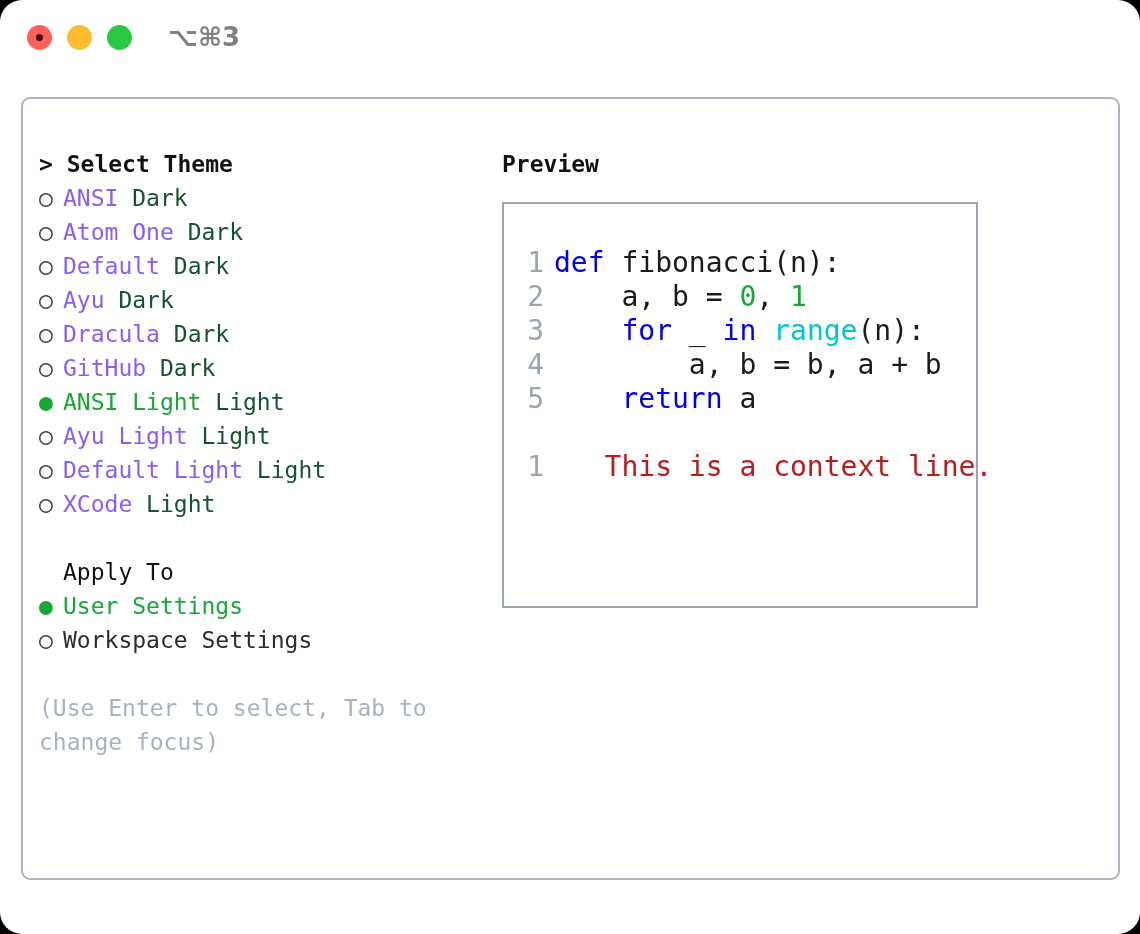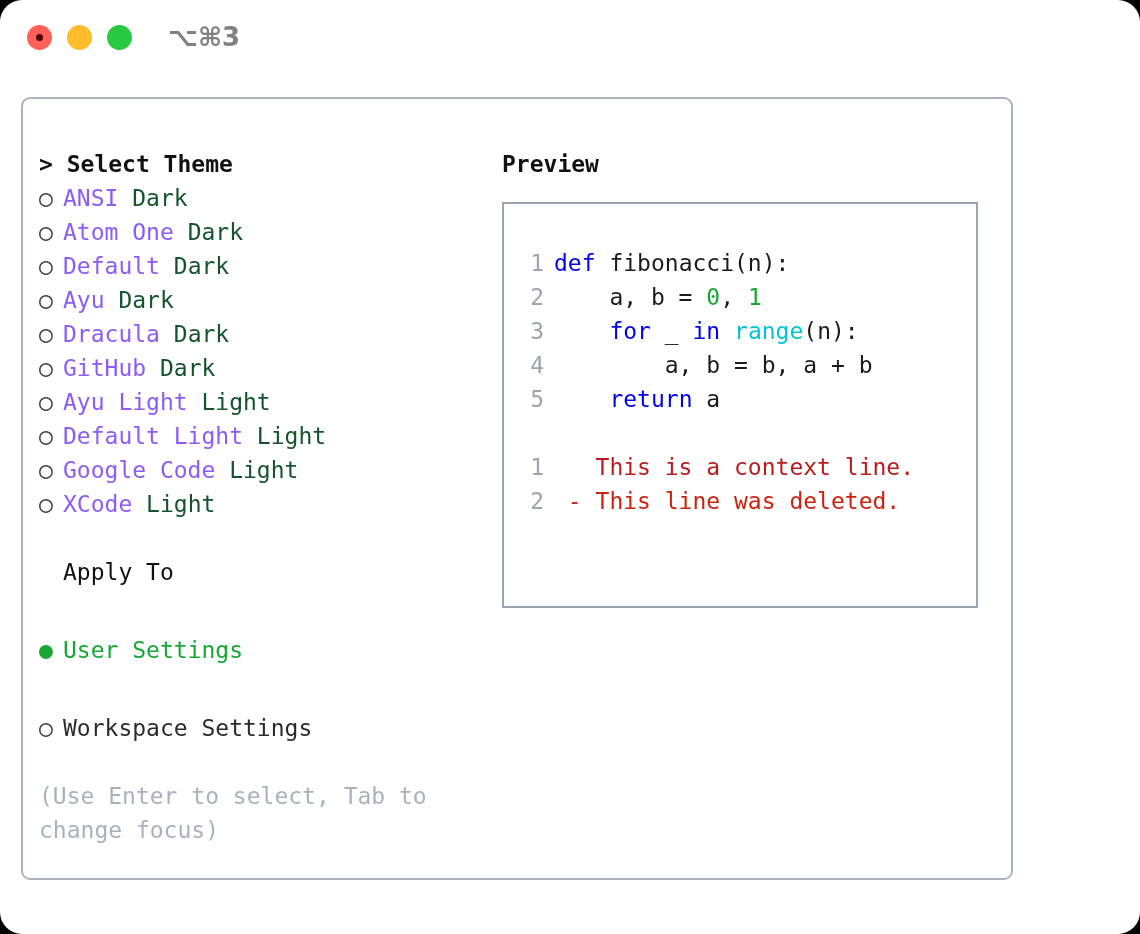--- a/index.html
+++ b/index.html
@@ -69,21 +69,21 @@
     color: #808080;
     letter-spacing: 0px;
     font-family: "DejaVu Sans", "Liberation Sans", sans-serif;
   }
 
   
   .panel {
     position: absolute;
     left: 21px;
     top: 97px;
-    width: 992px;
+    width: 1099px;
     height: 783px;
     border: 2px solid #aab3bf;
     border-radius: 9px;
     box-sizing: border-box;
     background: #ffffff;
   }
 
   
   .left-col {
     position: absolute;
@@ -121,21 +121,20 @@
     line-height: 34px;
     color: #111111;
     white-space: pre;
     padding-left: 24px;
   }
   .apply-row {
     font-size: 23px;
     line-height: 34px;
     color: #2b2b2b;
     white-space: pre;
-    margin-top: 44px;
   }
   .apply-row .bullet {
     display: inline-block;
     width: 24px;
     color: #3b4148;
   }
   .apply-row.selected .bullet,
   .apply-row.selected .alabel { color: #17a734; }
 
   .hint {
@@ -169,21 +168,21 @@
     background: #ffffff;
     position: relative;
   }
   .code-area {
     position: absolute;
     left: 14px;
     top: 42px;
     right: 6px;
   }
   .code-line {
-    font-size: 23px;
+    font-size: 28px;
     line-height: 34px;
     white-space: pre;
     color: #1b1b1b;
   }
   .lineno {
     display: inline-block;
     width: 26px;
     text-align: right;
     color: #9aa5b1;
     margin-right: 10px;
@@ -216,23 +215,23 @@
 
     <div class="left-col">
       <div class="list-header">&gt; Select Theme</div>
       <div id="theme-list">
           <div class="theme-row"><span class="bullet">○</span><span class="tname">ANSI</span><span class="tmode"> Dark</span></div>
           <div class="theme-row"><span class="bullet">○</span><span class="tname">Atom One</span><span class="tmode"> Dark</span></div>
           <div class="theme-row"><span class="bullet">○</span><span class="tname">Default</span><span class="tmode"> Dark</span></div>
           <div class="theme-row"><span class="bullet">○</span><span class="tname">Ayu</span><span class="tmode"> Dark</span></div>
           <div class="theme-row"><span class="bullet">○</span><span class="tname">Dracula</span><span class="tmode"> Dark</span></div>
           <div class="theme-row"><span class="bullet">○</span><span class="tname">GitHub</span><span class="tmode"> Dark</span></div>
+          <div class="theme-row selected"><span class="bullet">●</span><span class="tname">ANSI Light</span><span class="tmode"> Light</span></div>
           <div class="theme-row"><span class="bullet">○</span><span class="tname">Ayu Light</span><span class="tmode"> Light</span></div>
           <div class="theme-row"><span class="bullet">○</span><span class="tname">Default Light</span><span class="tmode"> Light</span></div>
-          <div class="theme-row"><span class="bullet">○</span><span class="tname">Google Code</span><span class="tmode"> Light</span></div>
           <div class="theme-row"><span class="bullet">○</span><span class="tname">XCode</span><span class="tmode"> Light</span></div>
         </div>
 
       <div class="section-gap"></div>
 
       <div class="apply-title">Apply To</div>
       <div id="apply-list">
           <div class="apply-row selected"><span class="bullet">●</span><span class="alabel">User Settings</span></div>
           <div class="apply-row"><span class="bullet">○</span><span class="alabel">Workspace Settings</span></div>
         </div>
@@ -246,20 +245,19 @@
         <div class="code-area">
           <div id="code-lines">
               <div class="code-line"><span class="lineno">1</span><span class="kw">def</span><span class="plain"> fibonacci(n):</span></div>
               <div class="code-line"><span class="lineno">2</span><span class="plain">    a, b = </span><span class="num">0</span><span class="plain">, </span><span class="num">1</span></div>
               <div class="code-line"><span class="lineno">3</span><span class="plain">    </span><span class="kw">for</span><span class="plain"> _ </span><span class="kw">in</span><span class="plain"> </span><span class="fn">range</span><span class="plain">(n):</span></div>
               <div class="code-line"><span class="lineno">4</span><span class="plain">        a, b = b, a + b</span></div>
               <div class="code-line"><span class="lineno">5</span><span class="plain">    </span><span class="kw">return</span><span class="plain"> a</span></div>
             </div>
           <div class="diff-block" id="diff-lines">
               <div class="code-line"><span class="lineno">1</span><span class="diff-ctx">   This is a context line.</span></div>
-              <div class="code-line"><span class="lineno">2</span><span class="diff-del"> - This line was deleted.</span></div>
             </div>
         </div>
       </div>
     </div>
 
   </div>
 </div>
 
 </body></html>

